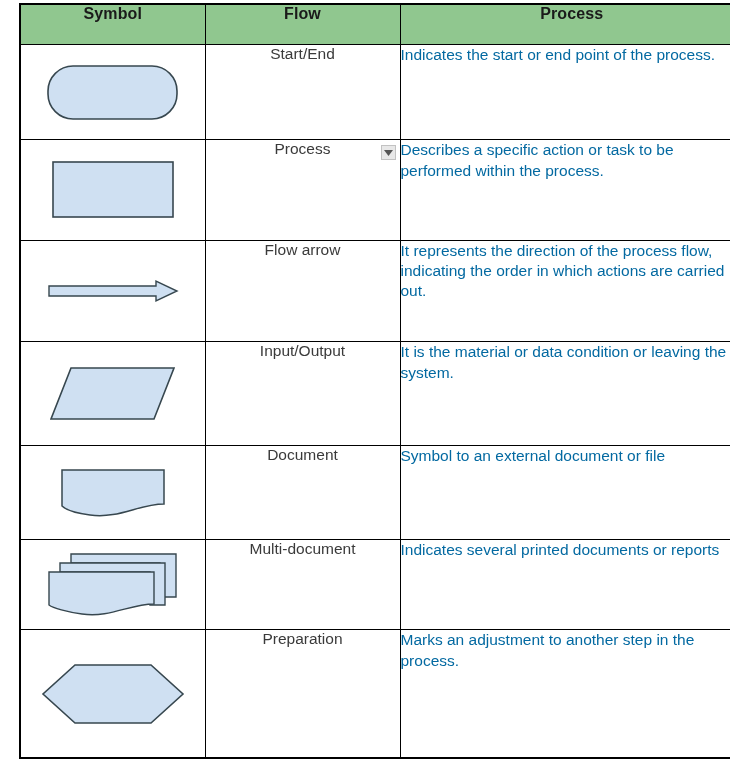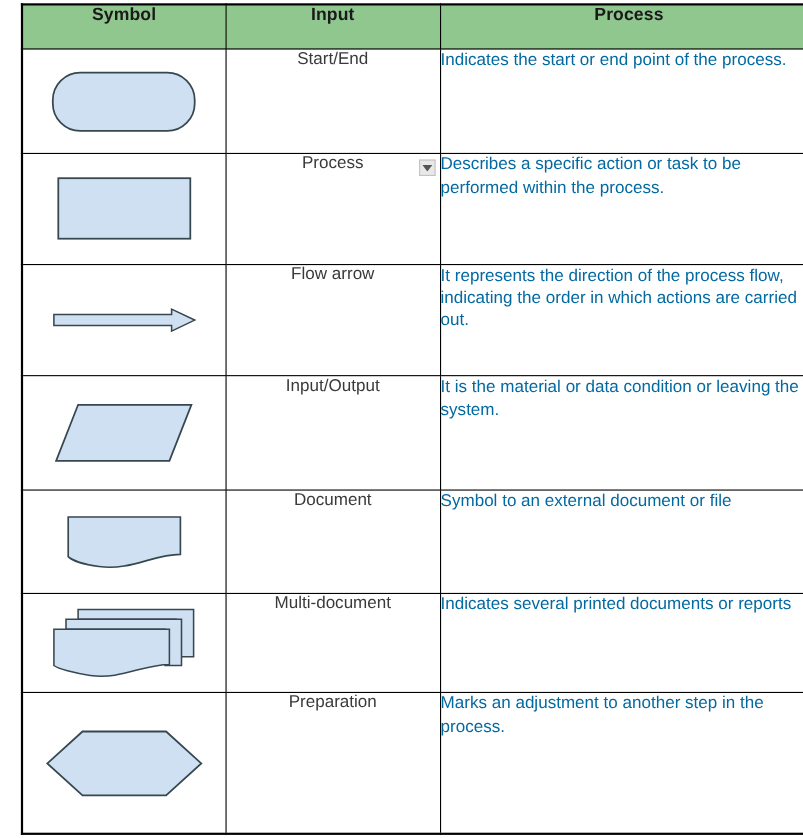--- a/index.html
+++ b/index.html
@@ -120,21 +120,21 @@
 <div class="table-wrap">
   <table class="symbols-table">
     <colgroup>
       <col class="col-symbol">
       <col class="col-name">
       <col class="col-function">
     </colgroup>
     <thead>
       <tr>
         <th>Symbol</th>
-        <th>Input</th>
+        <th>Flow</th>
         <th>Process</th>
       </tr>
     </thead>
     <tbody>
 
       <tr class="r-startend">
         <td class="symbol-cell">
           <div class="shape-holder">
             <svg class="shape" width="131" height="55" viewBox="0 0 131 55" aria-hidden="true">
               <rect x="1" y="1" width="129" height="53" rx="25" ry="25" fill="#cfe0f2" stroke="#37474f" stroke-width="1.6"></rect>

